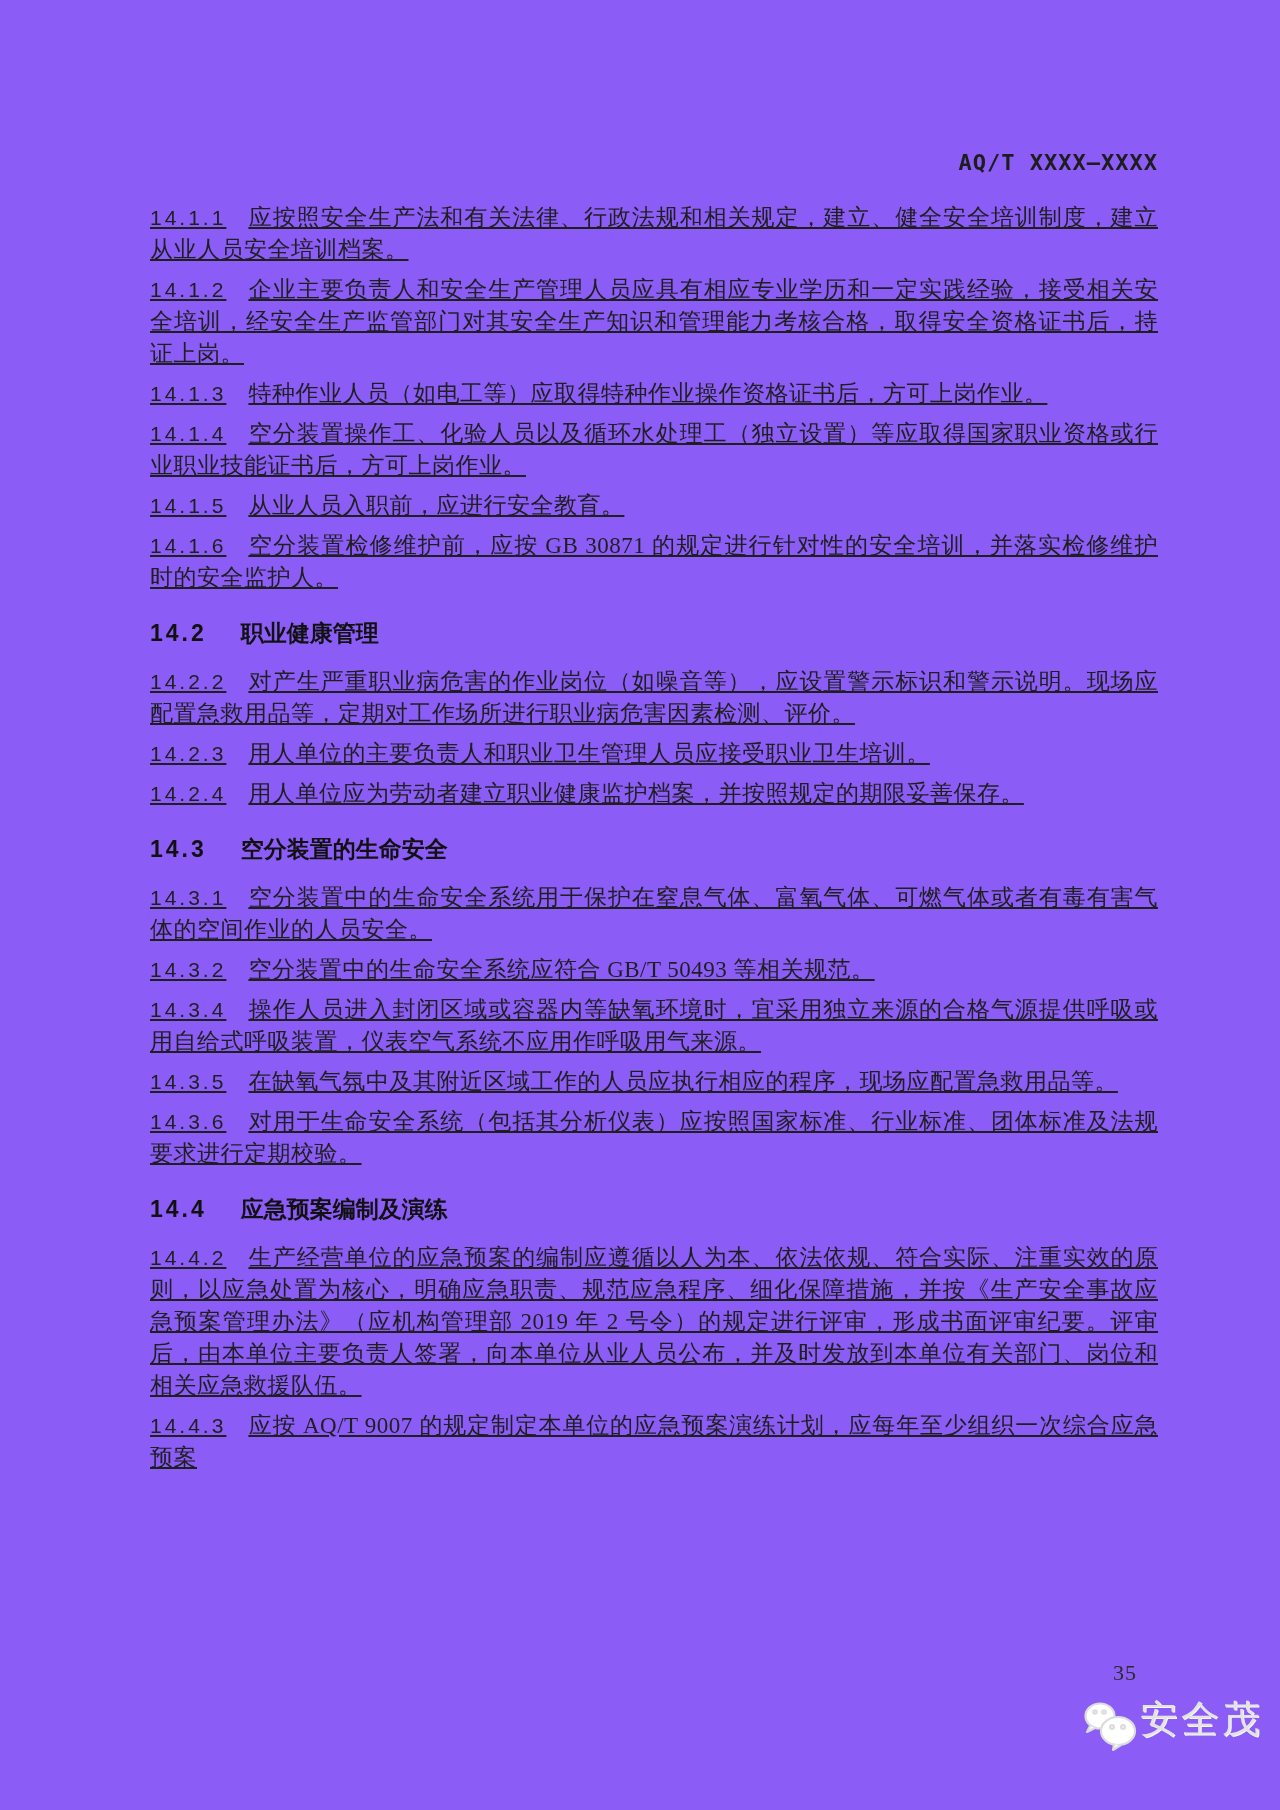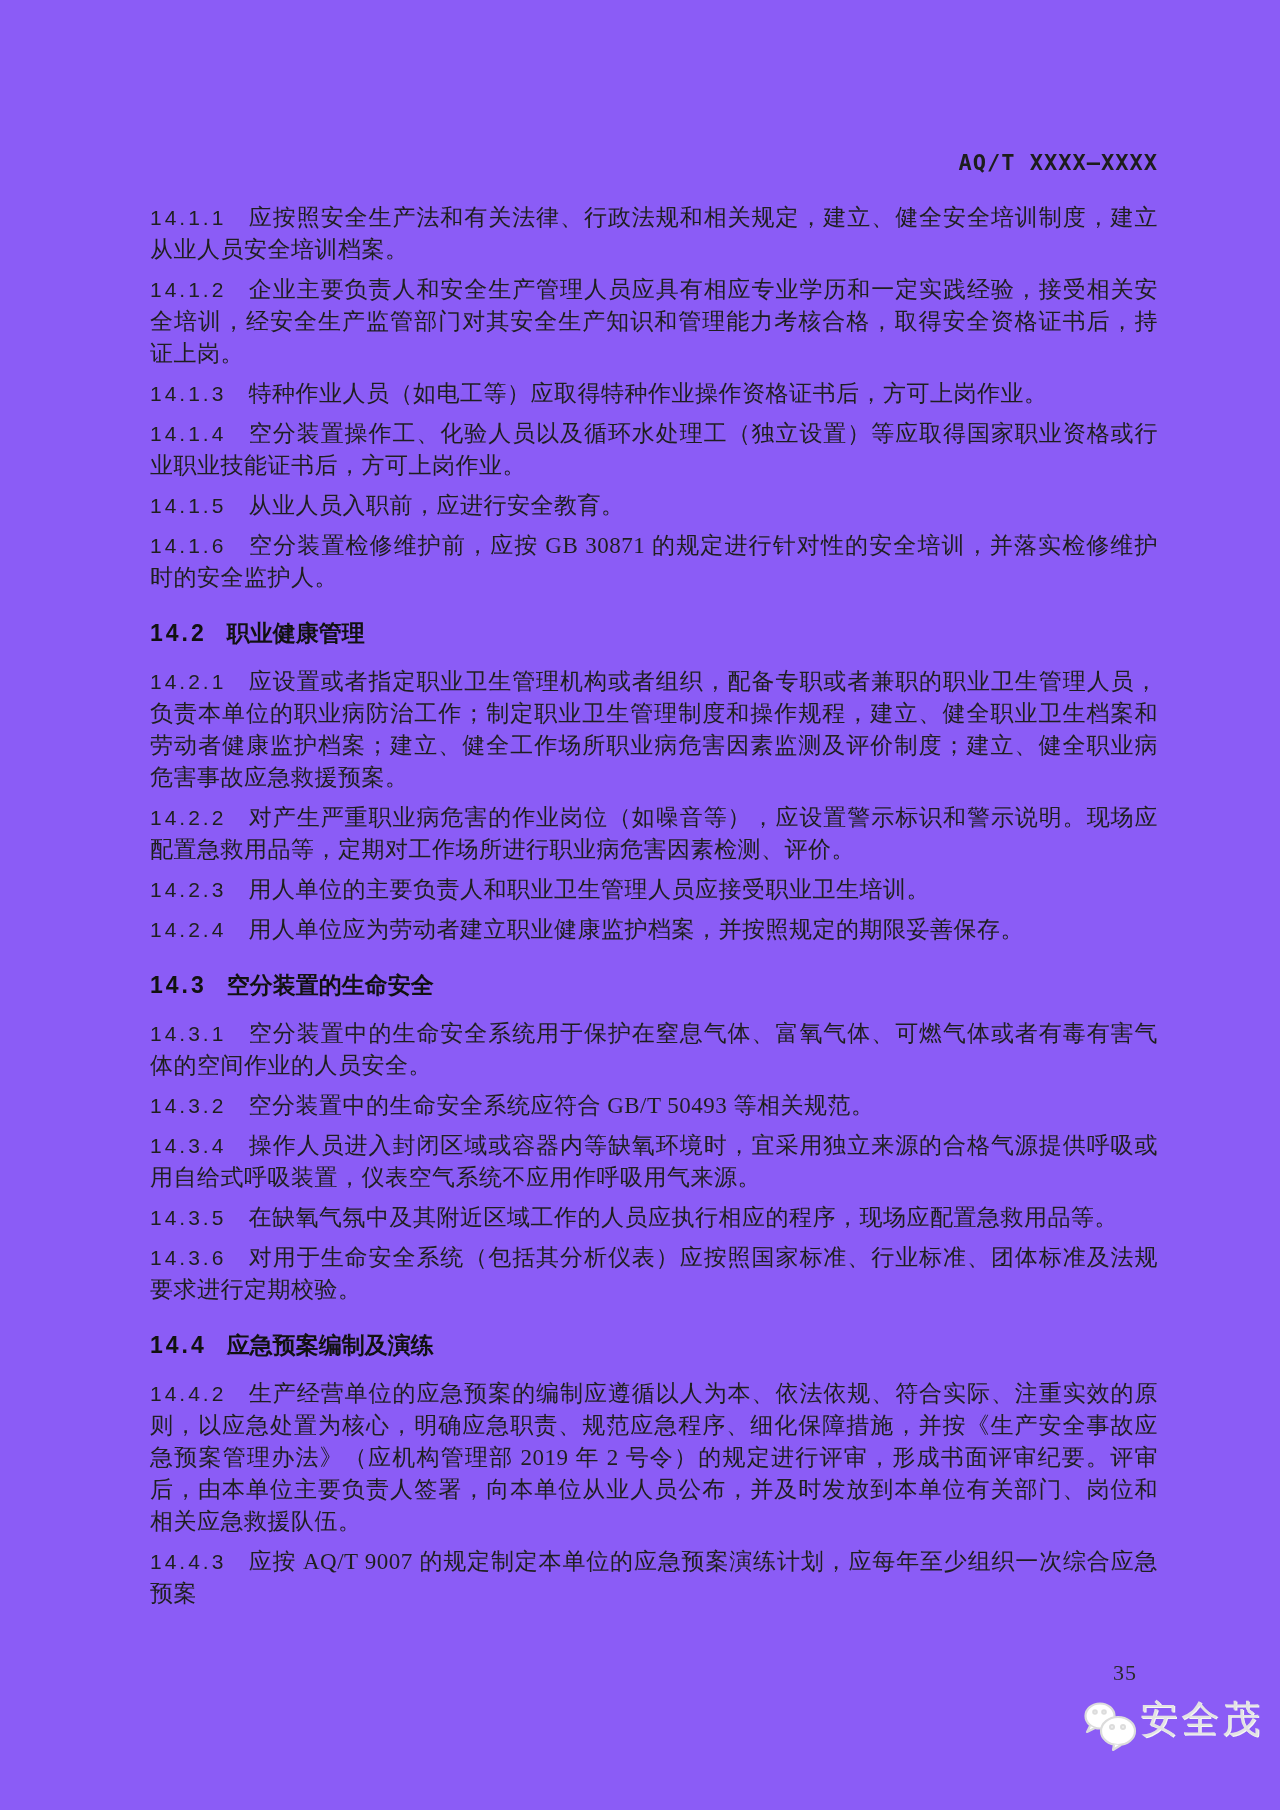--- a/index.html
+++ b/index.html
@@ -20,34 +20,35 @@
   }
   .content{
     position:absolute;left:150px;top:202px;width:1008px;
   }
   .content p.clause{
     margin:0 0 8px 0;
     font-size:23px;line-height:32px;
     text-align:justify;
     letter-spacing:0.5px;
     color:#1f1f1f;
+    text-decoration:underline;
   }
   .content p.clause .num{
     font-family:"Liberation Sans","DejaVu Sans",sans-serif;
     font-size:21px;letter-spacing:3px;
     padding-right:22px;white-space:nowrap;
   }
   .content h3.heading{
     margin:24px 0 18px 0;
     font-family:"Liberation Sans","DejaVu Sans",sans-serif;
     font-size:23px;font-weight:bold;line-height:30px;
     color:#111111;
   }
   .content h3.heading .num{
-    letter-spacing:3px;padding-right:20px;white-space:nowrap;
+    letter-spacing:3px;padding-right:34px;white-space:nowrap;
   }
   .page-number{
     position:absolute;top:1660px;right:143px;
     font-size:22px;letter-spacing:1px;
     font-family:"Liberation Serif","DejaVu Serif",serif;
     color:#2a2a2a;
   }
   .watermark{
     position:absolute;left:1080px;top:1700px;
     display:flex;align-items:flex-start;
@@ -72,21 +73,20 @@
   </div>
 
   <main class="content">
       <p class="clause"><span class="num">14.1.1</span><span class="txt">应按照安全生产法和有关法律、行政法规和相关规定，建立、健全安全培训制度，建立从业人员安全培训档案。</span></p>
       <p class="clause"><span class="num">14.1.2</span><span class="txt">企业主要负责人和安全生产管理人员应具有相应专业学历和一定实践经验，接受相关安全培训，经安全生产监管部门对其安全生产知识和管理能力考核合格，取得安全资格证书后，持证上岗。</span></p>
       <p class="clause"><span class="num">14.1.3</span><span class="txt">特种作业人员（如电工等）应取得特种作业操作资格证书后，方可上岗作业。</span></p>
       <p class="clause"><span class="num">14.1.4</span><span class="txt">空分装置操作工、化验人员以及循环水处理工（独立设置）等应取得国家职业资格或行业职业技能证书后，方可上岗作业。</span></p>
       <p class="clause"><span class="num">14.1.5</span><span class="txt">从业人员入职前，应进行安全教育。</span></p>
       <p class="clause"><span class="num">14.1.6</span><span class="txt">空分装置检修维护前，应按 GB 30871 的规定进行针对性的安全培训，并落实检修维护时的安全监护人。</span></p>
       <h3 class="heading"><span class="num">14.2</span><span class="txt">职业健康管理</span></h3>
-      <p class="clause"><span class="num">14.2.1</span><span class="txt">应设置或者指定职业卫生管理机构或者组织，配备专职或者兼职的职业卫生管理人员，负责本单位的职业病防治工作；制定职业卫生管理制度和操作规程，建立、健全职业卫生档案和劳动者健康监护档案；建立、健全工作场所职业病危害因素监测及评价制度；建立、健全职业病危害事故应急救援预案。</span></p>
       <p class="clause"><span class="num">14.2.2</span><span class="txt">对产生严重职业病危害的作业岗位（如噪音等），应设置警示标识和警示说明。现场应配置急救用品等，定期对工作场所进行职业病危害因素检测、评价。</span></p>
       <p class="clause"><span class="num">14.2.3</span><span class="txt">用人单位的主要负责人和职业卫生管理人员应接受职业卫生培训。</span></p>
       <p class="clause"><span class="num">14.2.4</span><span class="txt">用人单位应为劳动者建立职业健康监护档案，并按照规定的期限妥善保存。</span></p>
       <h3 class="heading"><span class="num">14.3</span><span class="txt">空分装置的生命安全</span></h3>
       <p class="clause"><span class="num">14.3.1</span><span class="txt">空分装置中的生命安全系统用于保护在窒息气体、富氧气体、可燃气体或者有毒有害气体的空间作业的人员安全。</span></p>
       <p class="clause"><span class="num">14.3.2</span><span class="txt">空分装置中的生命安全系统应符合 GB/T 50493 等相关规范。</span></p>
       <p class="clause"><span class="num">14.3.4</span><span class="txt">操作人员进入封闭区域或容器内等缺氧环境时，宜采用独立来源的合格气源提供呼吸或用自给式呼吸装置，仪表空气系统不应用作呼吸用气来源。</span></p>
       <p class="clause"><span class="num">14.3.5</span><span class="txt">在缺氧气氛中及其附近区域工作的人员应执行相应的程序，现场应配置急救用品等。</span></p>
       <p class="clause"><span class="num">14.3.6</span><span class="txt">对用于生命安全系统（包括其分析仪表）应按照国家标准、行业标准、团体标准及法规要求进行定期校验。</span></p>
       <h3 class="heading"><span class="num">14.4</span><span class="txt">应急预案编制及演练</span></h3>

